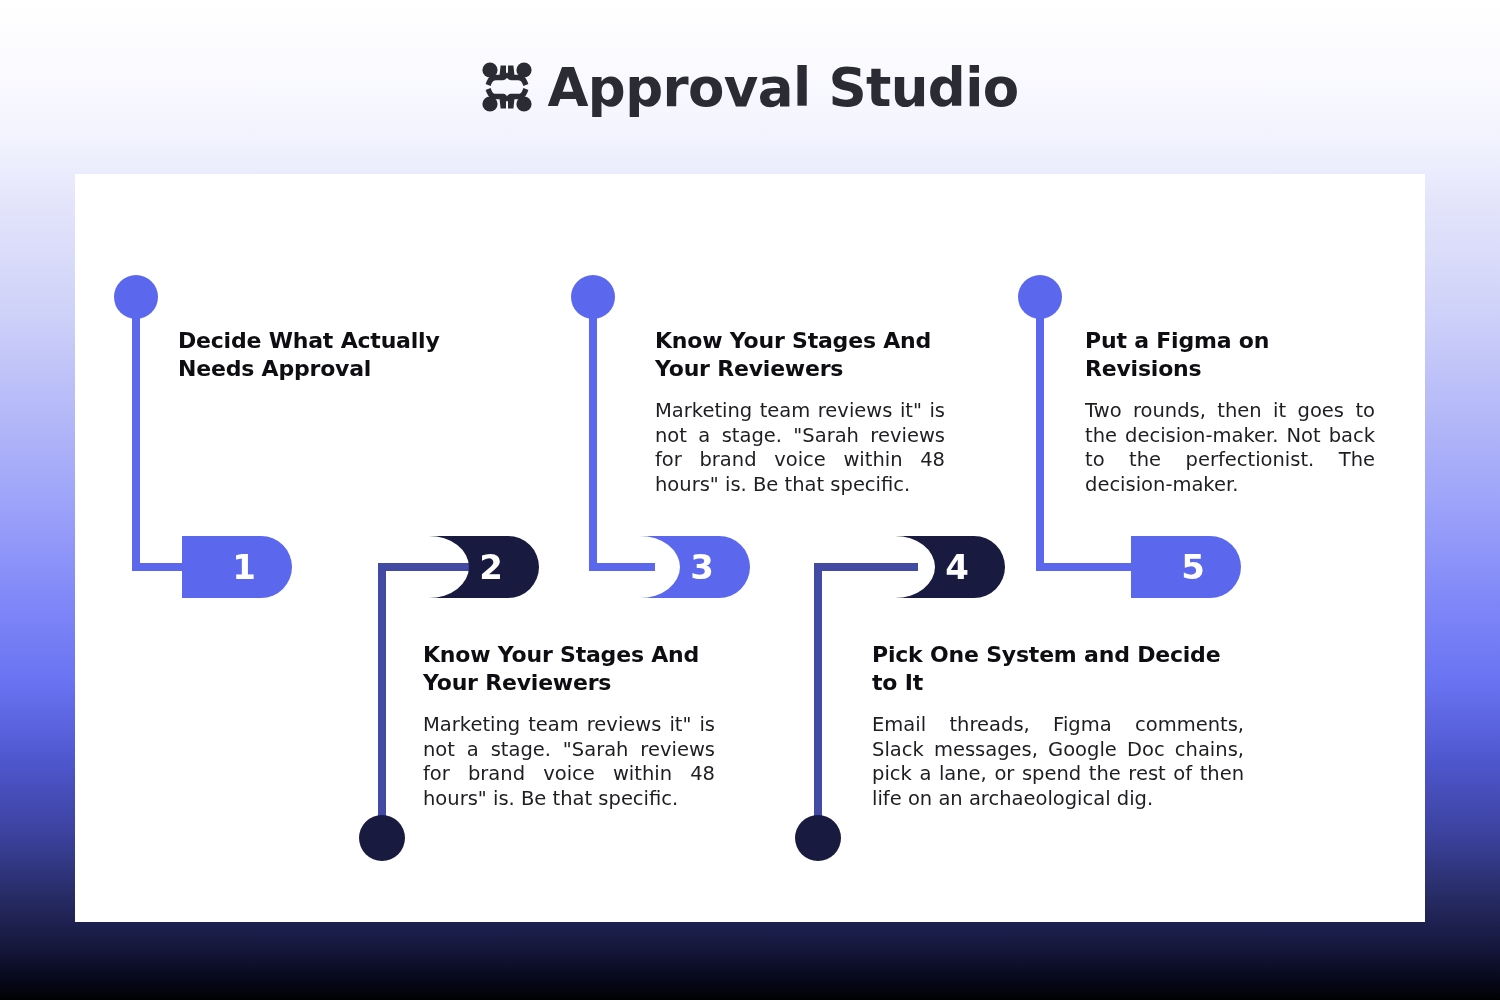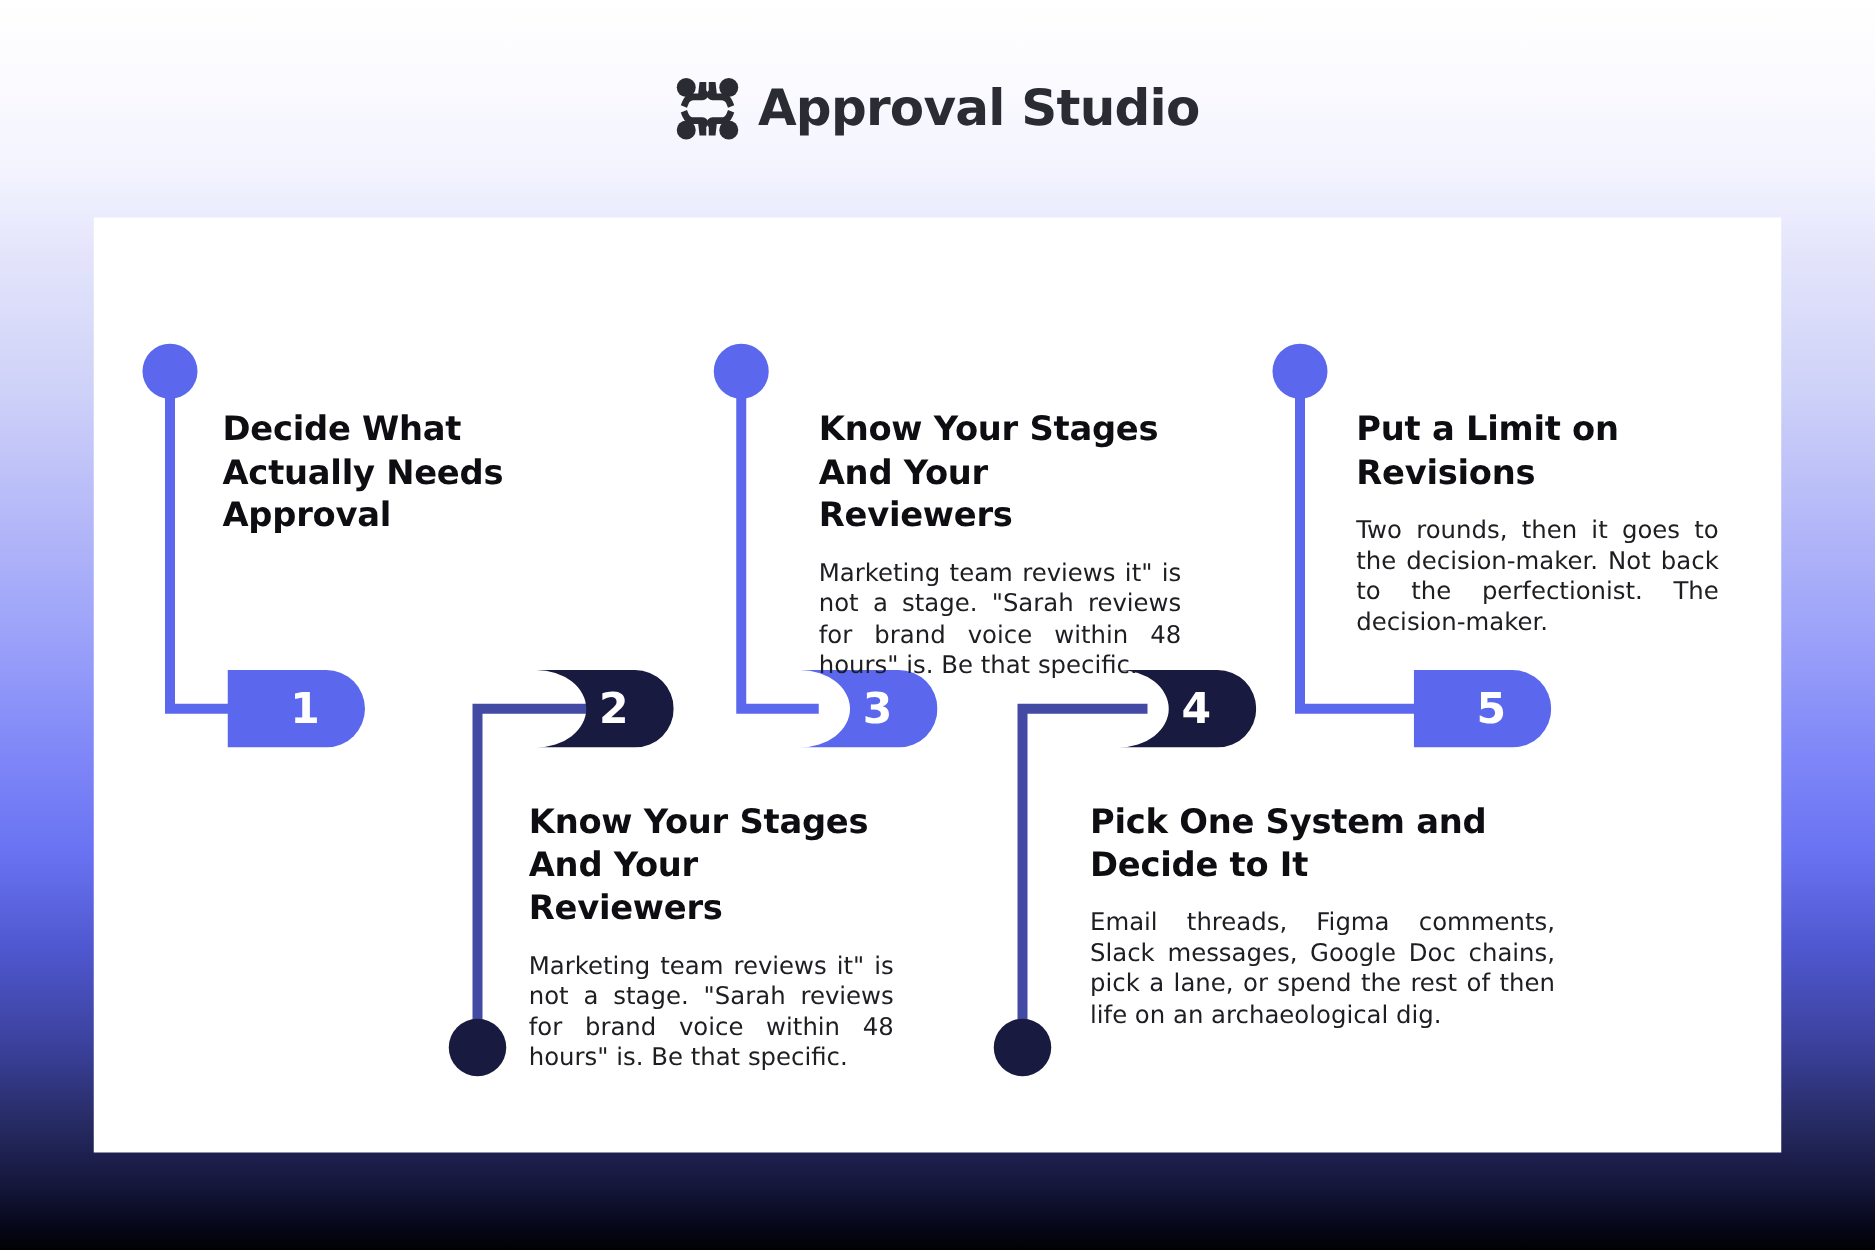--- a/index.html
+++ b/index.html
@@ -28,42 +28,42 @@
        #010104 100%);
   }
   
   #header{
     position:absolute;left:0;top:0;width:1500px;height:174px;
     display:flex;align-items:center;justify-content:center;
   }
   .brand{display:flex;align-items:center;gap:14px;}
   .brand-mark{width:52px;height:52px;display:block;}
   .brand-name{
-    font-size:40px;font-weight:700;color:#2b2b33;letter-spacing:-0.6px;
+    font-size:53px;font-weight:700;color:#2b2b33;letter-spacing:-0.6px;
     white-space:nowrap;line-height:1;
   }
   
   #panel{
     position:absolute;left:75px;top:174px;width:1350px;height:748px;
     background:#ffffff;
   }
   
   #wires{position:absolute;left:0;top:0;width:1500px;height:1000px;pointer-events:none;}
   
   .badge{
     position:absolute;width:110px;height:62px;
     display:flex;align-items:center;justify-content:center;
     color:#ffffff;font-size:34px;font-weight:600;line-height:1;
   }
   .badge .num{position:relative;z-index:2;padding-left:14px;}
   .badge svg{position:absolute;left:0;top:0;width:110px;height:62px;}
   
   .card{position:absolute;width:300px;}
   .card h3{
-    margin:0 0 16px 0;font-size:27px;line-height:1.28;font-weight:700;
+    margin:0 0 16px 0;font-size:22px;line-height:1.28;font-weight:700;
     color:#0d0d12;letter-spacing:-0.2px;
   }
   .card p{
     margin:0;font-size:19.5px;line-height:1.26;color:#1d1d22;
     text-align:justify;font-weight:400;
   }
 </style>
 </head>
 <body>
 
@@ -162,17 +162,17 @@
     <h3>Know Your Stages And Your Reviewers</h3>
     <p>Marketing team reviews it" is not a stage. "Sarah reviews for brand voice within 48 hours" is. Be that specific.</p>
   </div>
 
   <div class="card" style="left:872px;top:641px;width:372px;">
     <h3>Pick One System and Decide to It</h3>
     <p>Email threads, Figma comments, Slack messages, Google Doc chains, pick a lane, or spend the rest of then life on an archaeological dig.</p>
   </div>
 
   <div class="card" style="left:1085px;top:327px;width:290px;">
-    <h3>Put a Limit on Revisions</h3>
+    <h3>Put a Figma on Revisions</h3>
     <p>Two rounds, then it goes to the decision-maker. Not back to the perfectionist. The decision-maker.</p>
   </div>
 
 </div>
 
 </body></html>

